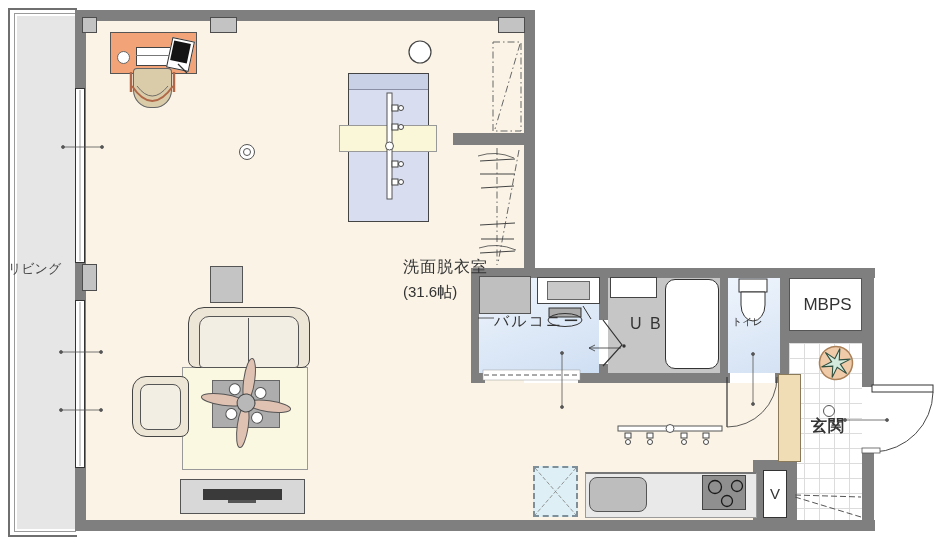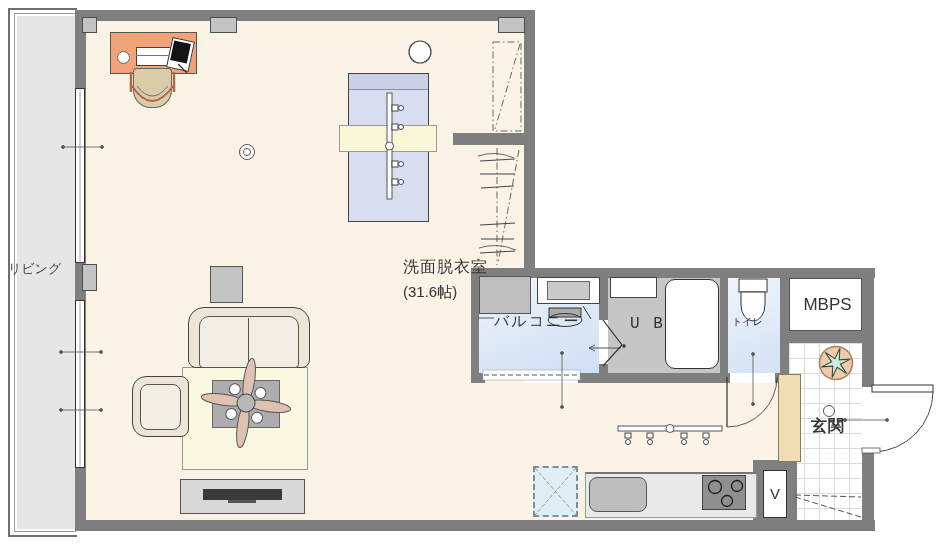--- a/index.html
+++ b/index.html
@@ -88,21 +88,21 @@
   .vanity{left:537px;top:277px;width:63px;height:27px;background:#fff;border:1px solid #444;}
   .vanity-basin{left:547px;top:281px;width:43px;height:19px;background:#c9c9c9;border:1px solid #666;}
   .ub-counter{left:610px;top:277px;width:47px;height:21px;background:#fff;border:1px solid #444;}
   .bathtub{left:665px;top:279px;width:54px;height:90px;background:#fff;border:1.5px solid #333;border-radius:10px;}
   .shoe-cab{left:778px;top:374px;width:23px;height:88px;background:#f0ddb6;border:1px solid #8a7a5a;}
 
   
   .living-label{left:403px;top:257px;font-size:16px;letter-spacing:1px;}
   .living-size{left:403px;top:283px;font-size:15px;}
   .washroom-label{left:494px;top:312px;font-size:15px;letter-spacing:2px;}
-  .ub-label{left:630px;top:315px;width:60px;font-size:16px;letter-spacing:2px;font-family:Liberation Mono, monospace;}
+  .ub-label{left:630px;top:315px;width:60px;font-size:16px;letter-spacing:2px;}
   .toilet-label{left:732px;top:315px;font-size:10px;}
   .mbps-label{left:789px;top:295px;width:77px;text-align:center;font-size:17px;color:#333;}
   .genkan-label{left:811px;top:416px;font-size:16px;letter-spacing:1px;font-weight:bold;}
   .v-label{left:763px;top:485px;width:24px;text-align:center;font-size:15px;}
 
   svg.overlay{position:absolute;left:0;top:0;pointer-events:none;}
 </style>
 </head>
 <body>
 

